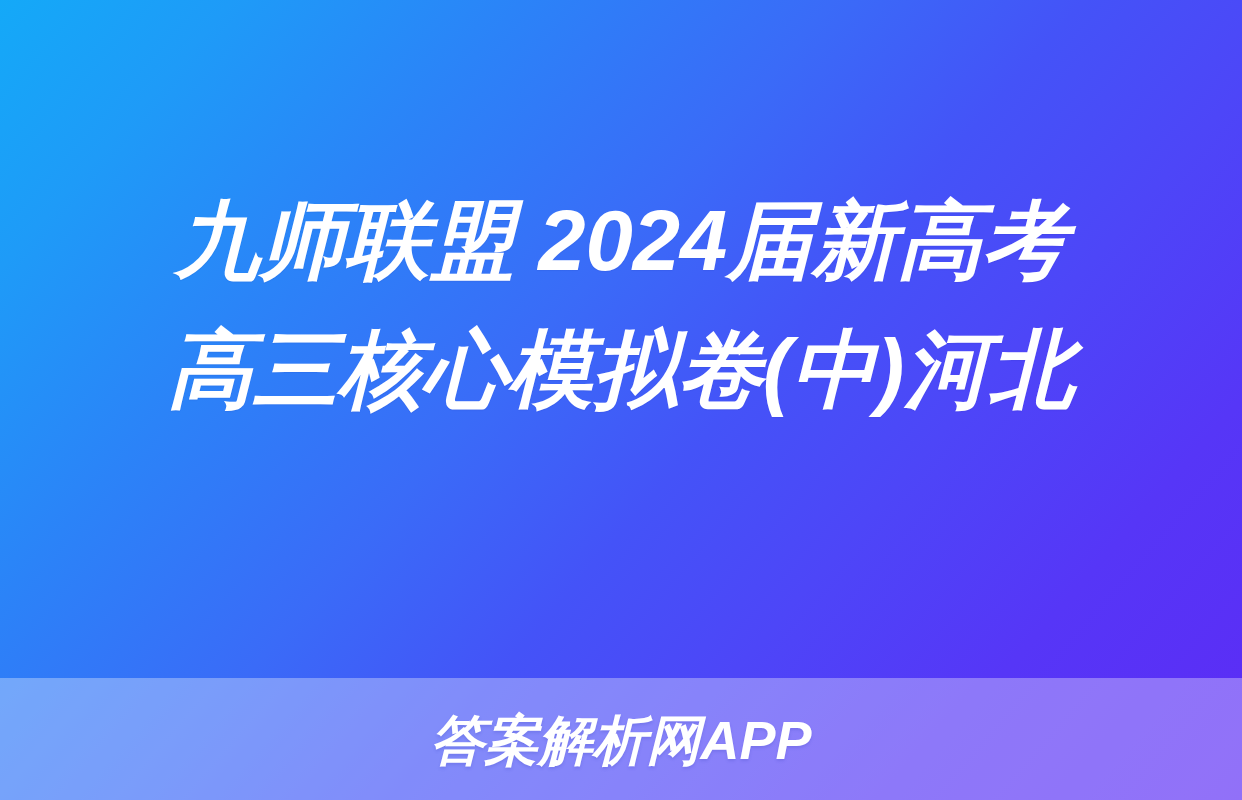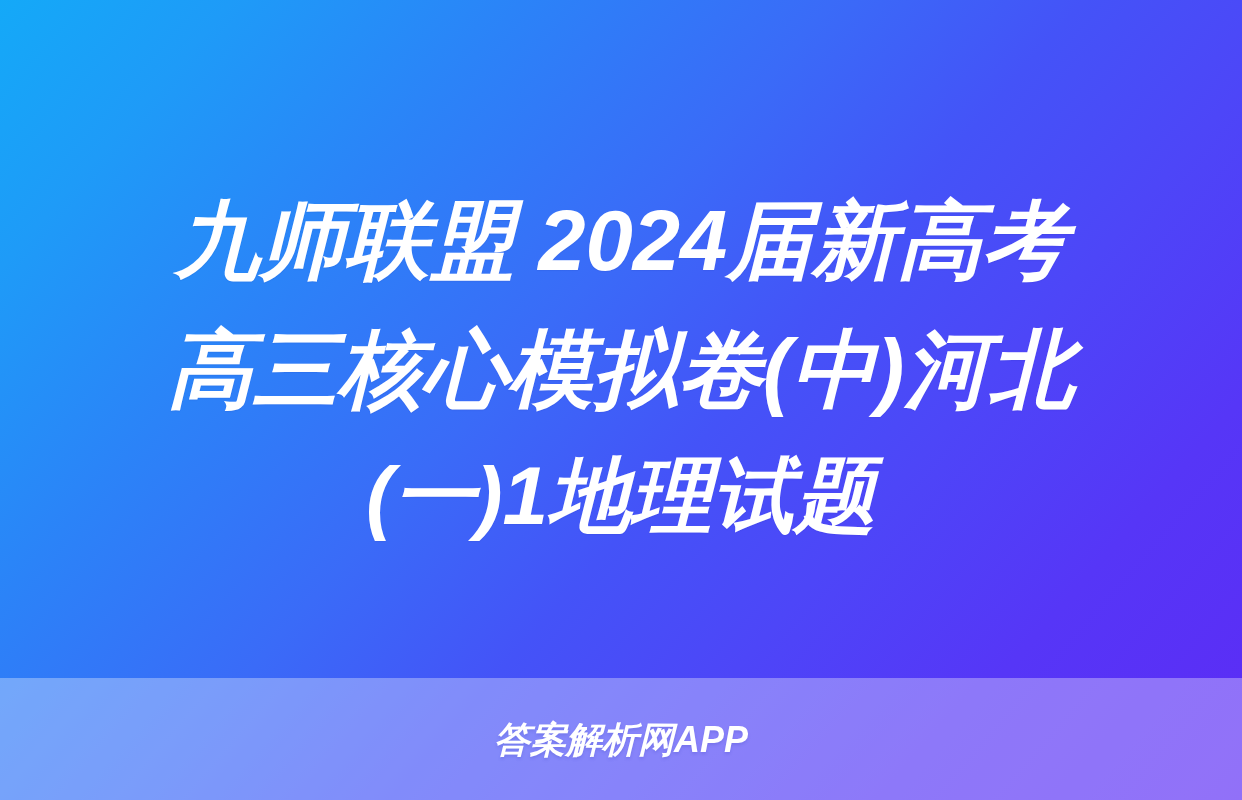--- a/index.html
+++ b/index.html
@@ -65,38 +65,37 @@
     height: 122px;
     background: rgba(255, 255, 255, 0.33);
     z-index: 4;
     display: flex;
     align-items: center;
     justify-content: center;
   }
 
   .watermark-text {
     color: #ffffff;
-    font-size: 36px;
+    font-size: 54px;
     font-weight: 700;
     font-style: italic;
     letter-spacing: 0px;
     white-space: nowrap;
     text-shadow: 0 2px 3px rgba(60, 70, 190, 0.22);
     line-height: 1;
     transform: translateY(1px);
   }
 </style>
 </head>
 <body>
 
 <div id="stage">
 
   <div class="title-block">
     <span class="title-line l1">九师联盟 2024届新高考</span>
     <span class="title-line l2">高三核心模拟卷(中)河北</span>
-    <span class="title-line l3">(一)1地理试题</span>
   </div>
 
   <div class="watermark-band">
     <span class="watermark-text">答案解析网APP</span>
   </div>
 
 </div>
 
 </body></html>

